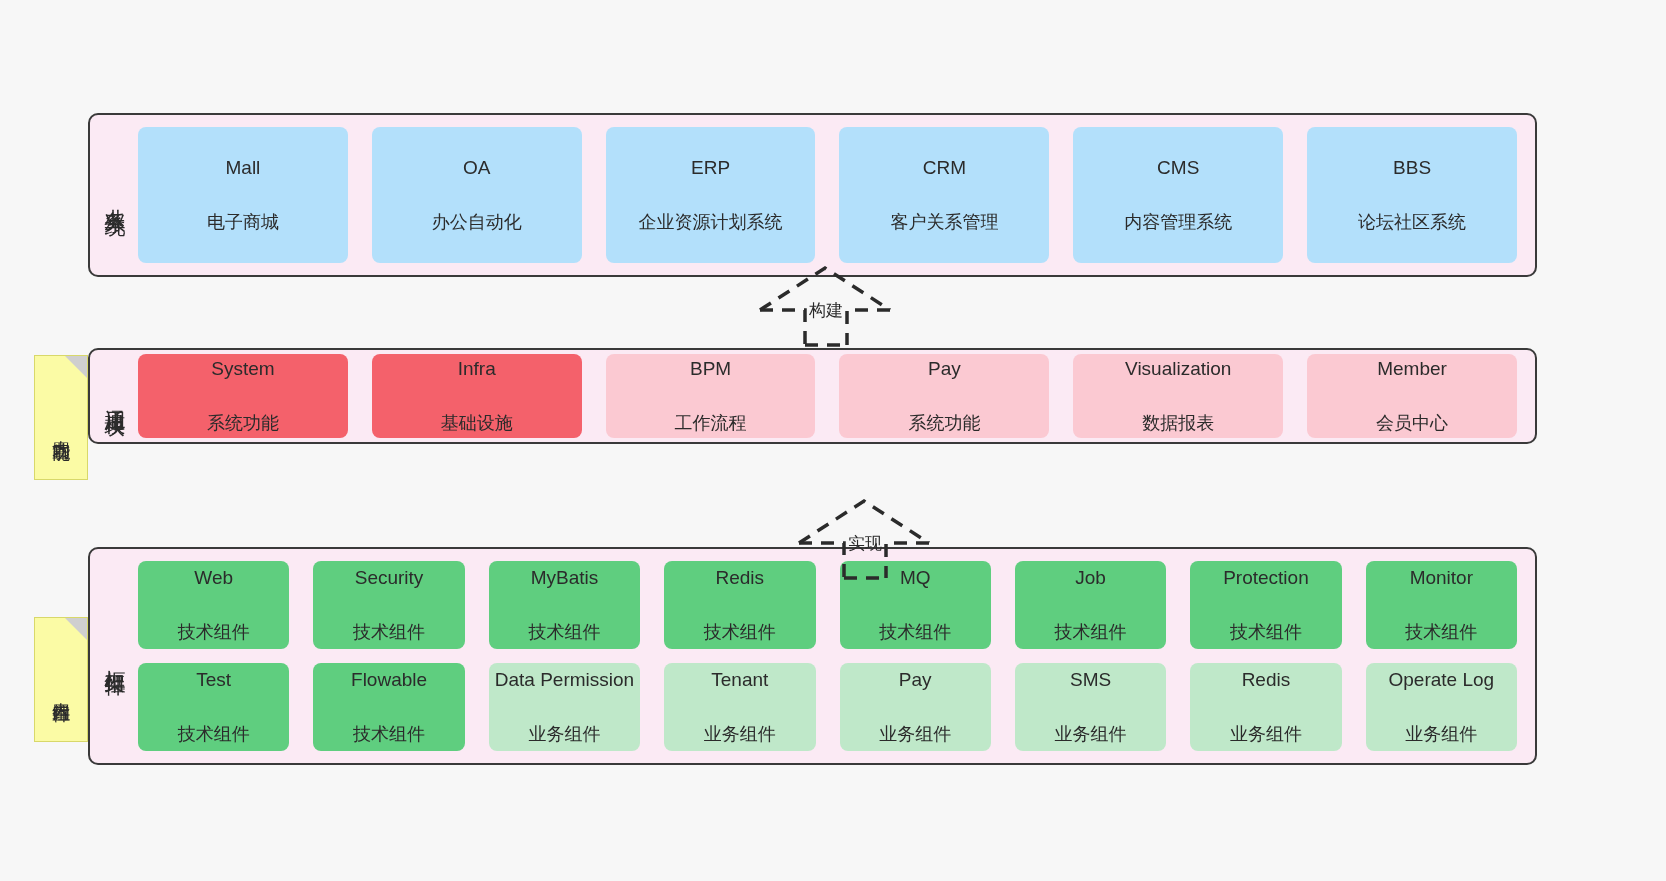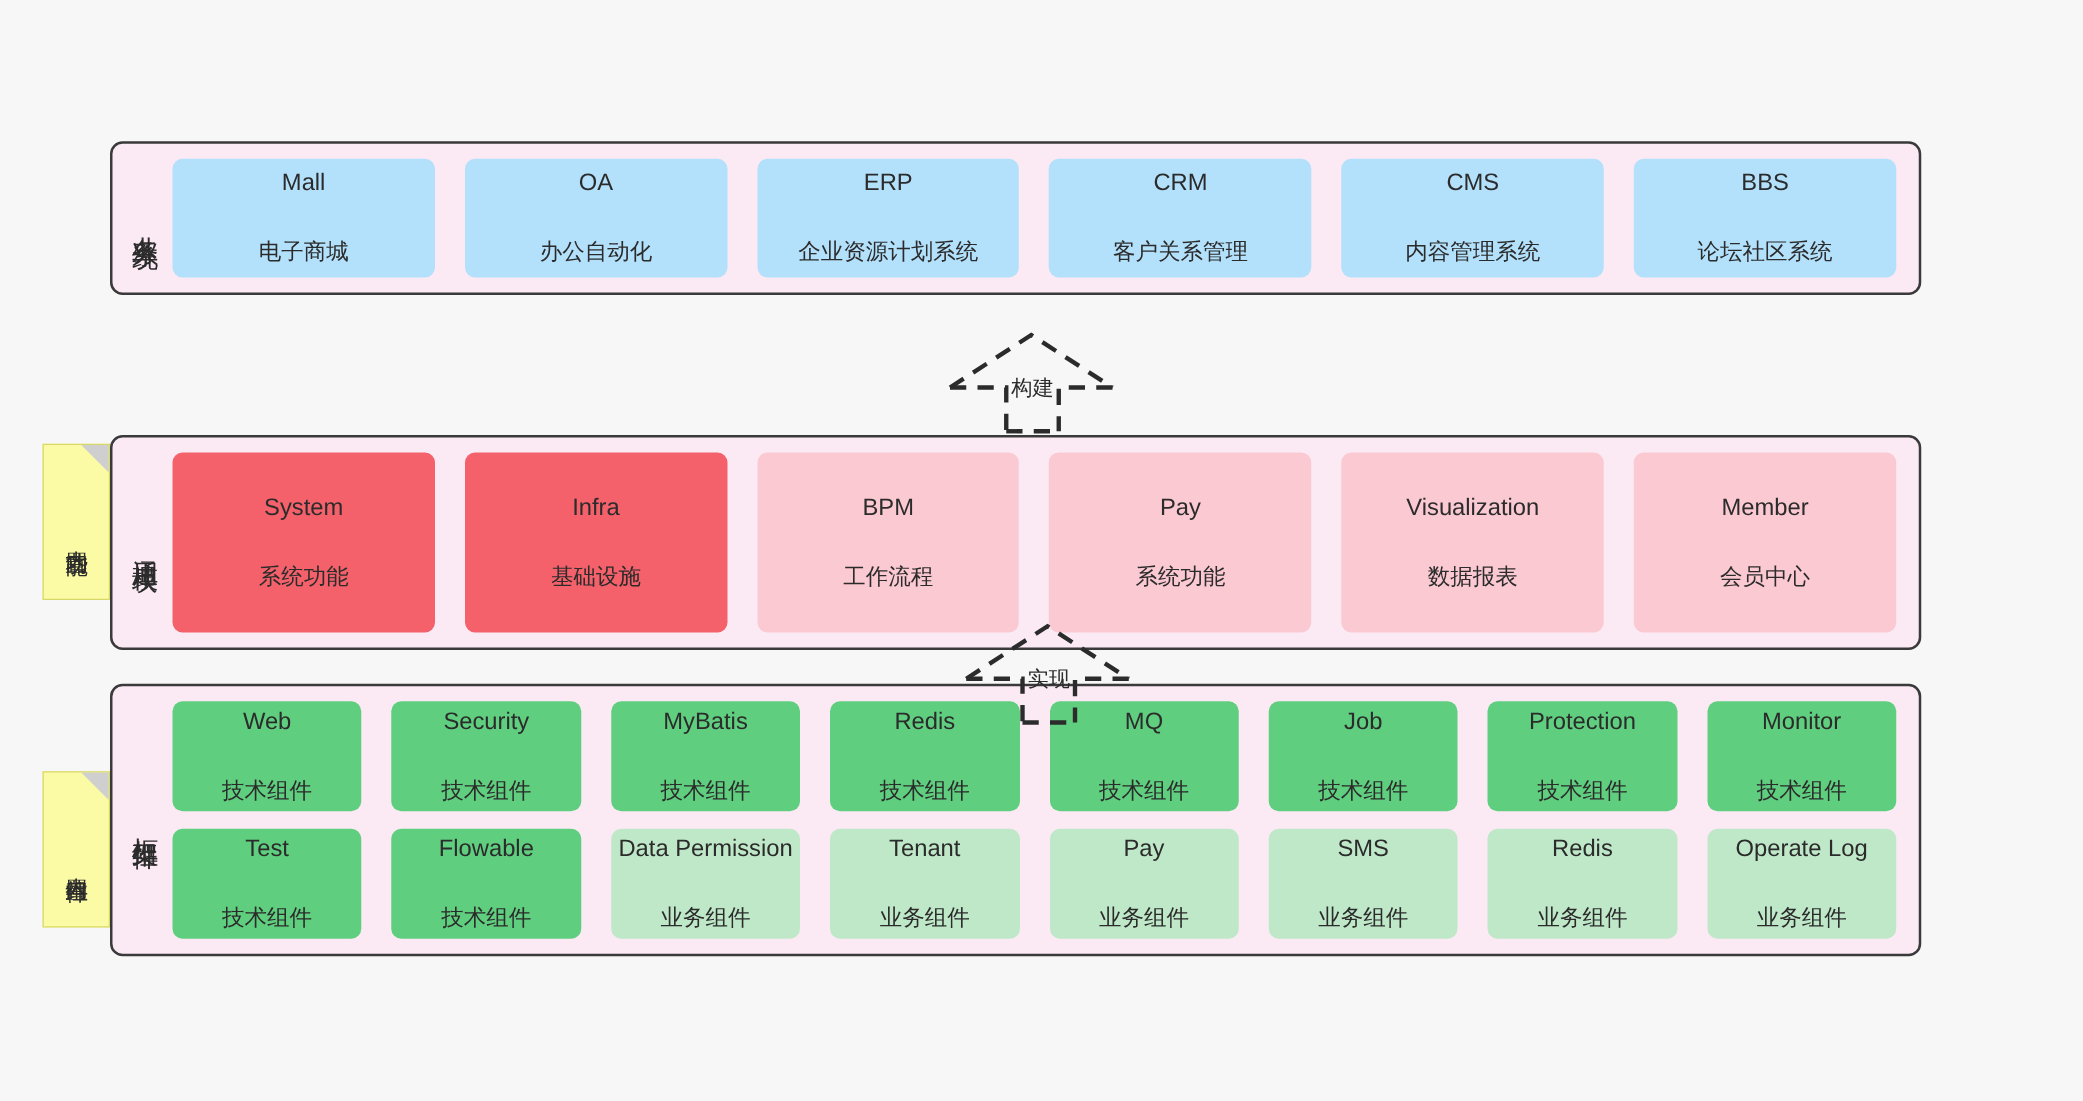--- a/index.html
+++ b/index.html
@@ -126,21 +126,21 @@
     color: #2b2b2b;
     background: transparent;
     white-space: nowrap;
   }
 </style>
 </head>
 <body>
 
 <div id="canvas">
 
-  <div class="layer" id="layer-business-systems" style="left:88px; top:113px; width:1449px; height:123px;">
+  <div class="layer" id="layer-business-systems" style="left:88px; top:113px; width:1449px; height:164px;">
     <div class="layer-label">业务系统</div>
     <div class="cards">
       <div class="card-row">
         <div class="card c-blue">
           <span class="en">Mall</span>
           <span class="cn">电子商城</span>
         </div>
         <div class="card c-blue">
           <span class="en">OA</span>
           <span class="cn">办公自动化</span>
@@ -168,21 +168,21 @@
   <div class="arrow" id="arrow-build" style="left:757px; top:262px;">
     <svg width="150" height="85" viewBox="0 0 150 85">
       <path d="M 3 48 L 68 6 L 133 48" fill="none" stroke="#2b2b2b" stroke-width="3.5" stroke-dasharray="13 9" stroke-linecap="butt"></path>
       <path d="M 3 48 L 48 48 L 48 83" fill="none" stroke="#2b2b2b" stroke-width="3.5" stroke-dasharray="13 9" stroke-linecap="butt"></path>
       <path d="M 133 48 L 90 48 L 90 83" fill="none" stroke="#2b2b2b" stroke-width="3.5" stroke-dasharray="13 9" stroke-linecap="butt"></path>
       <path d="M 48 83 L 90 83" fill="none" stroke="#2b2b2b" stroke-width="3.5" stroke-dasharray="13 9" stroke-linecap="butt"></path>
     </svg>
     <span class="arrow-label" style="left:52px; top:37px;">构建</span>
   </div>
 
-  <div class="layer" id="layer-common-modules" style="left:88px; top:348px; width:1449px; height:172px;">
+  <div class="layer" id="layer-common-modules" style="left:88px; top:348px; width:1449px; height:96px;">
     <div class="layer-label">通用模块</div>
     <div class="cards">
       <div class="card-row">
         <div class="card c-red">
           <span class="en">System</span>
           <span class="cn">系统功能</span>
         </div>
         <div class="card c-red">
           <span class="en">Infra</span>
           <span class="cn">基础设施</span>
@@ -205,21 +205,21 @@
         </div>
       </div>
     </div>
   </div>
 
   <div class="note" id="note-builtin-function" style="left:34px; top:355px; width:54px; height:125px;">
     <span class="fold"></span>
     <span class="note-text">内置功能</span>
   </div>
 
-  <div class="arrow" id="arrow-implement" style="left:770px; top:495px;">
+  <div class="arrow" id="arrow-implement" style="left:796px; top:495px;">
     <svg width="150" height="85" viewBox="0 0 150 85">
       <path d="M 3 48 L 68 6 L 133 48" fill="none" stroke="#2b2b2b" stroke-width="3.5" stroke-dasharray="13 9" stroke-linecap="butt"></path>
       <path d="M 3 48 L 48 48 L 48 83" fill="none" stroke="#2b2b2b" stroke-width="3.5" stroke-dasharray="13 9" stroke-linecap="butt"></path>
       <path d="M 133 48 L 90 48 L 90 83" fill="none" stroke="#2b2b2b" stroke-width="3.5" stroke-dasharray="13 9" stroke-linecap="butt"></path>
       <path d="M 48 83 L 90 83" fill="none" stroke="#2b2b2b" stroke-width="3.5" stroke-dasharray="13 9" stroke-linecap="butt"></path>
     </svg>
     <span class="arrow-label" style="left:52px; top:37px;">实现</span>
   </div>
 
   <div class="layer" id="layer-framework-components" style="left:88px; top:547px; width:1449px; height:218px;">

